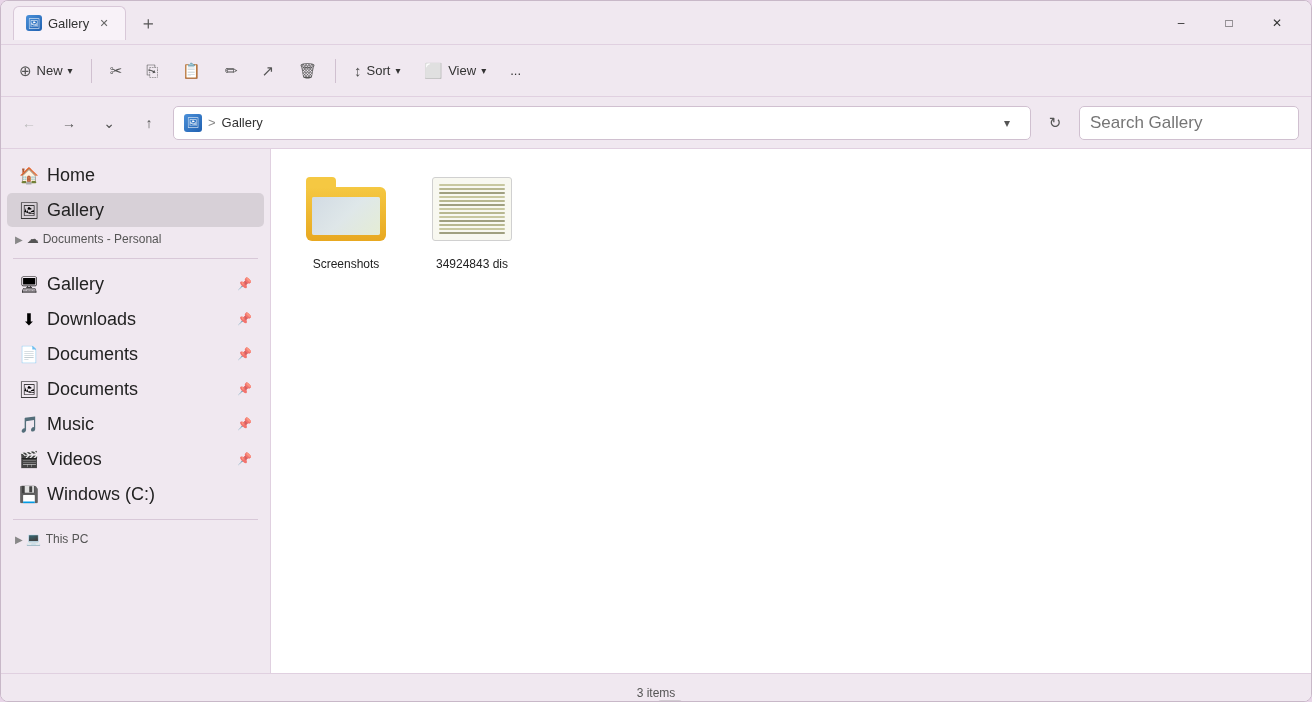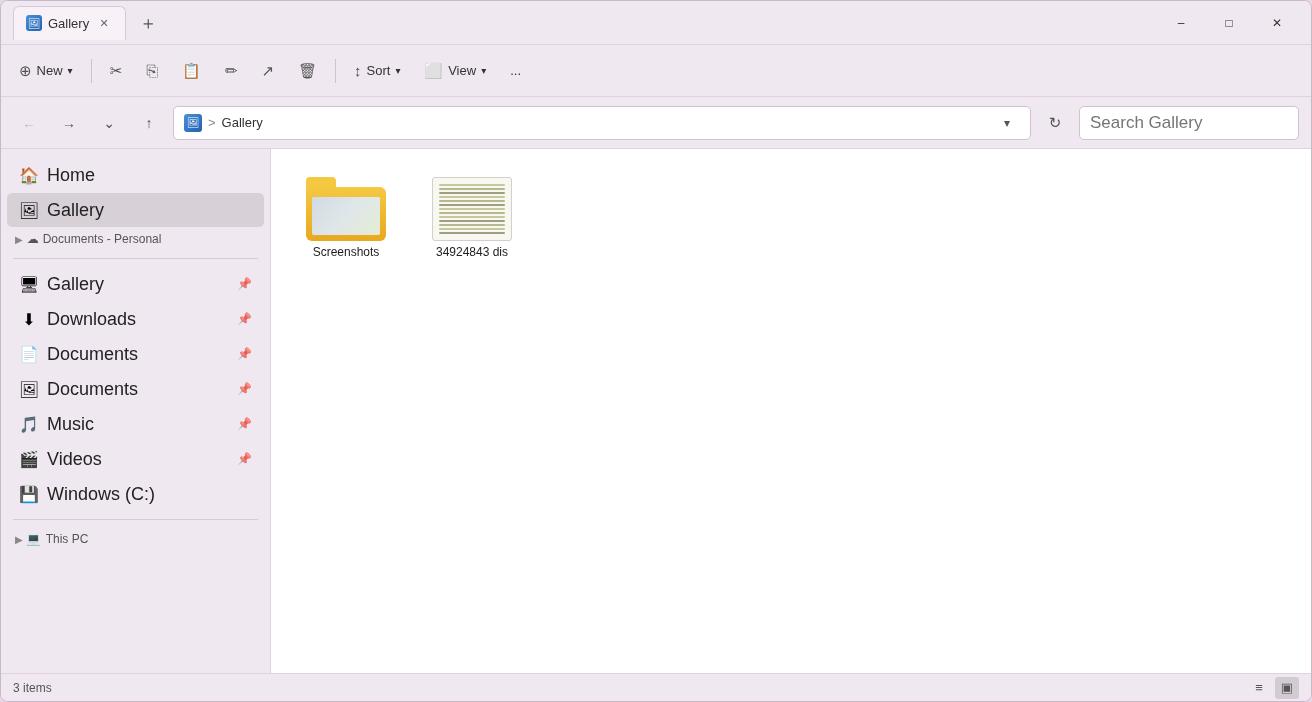--- a/index.html
+++ b/index.html
@@ -361,38 +361,39 @@
     }
     .thumb-line {
       height: 2px;
       background: #c8c8a0;
       margin: 2px 2px;
       border-radius: 1px;
     }
     .thumb-line.dark { background: #a0a080; }
     .thumb-line.medium { background: #b8b890; }
     .file-label {
-      margin-top: 4px;
+      margin-top: 16px;
       font-size: 12px;
       color: #222;
       text-align: center;
       word-break: break-word;
       line-height: 1.3;
     }
 
     
     .status-bar {
       display: flex;
       align-items: center;
       justify-content: space-between;
       height: 28px;
       background: #f0e8f0;
       border-top: 1px solid #e0d0e0;
       padding: 12px 12px;
       flex-shrink: 0;
+      flex-direction: column;
     }
     .status-text { font-size: 12px; color: #555; }
     .view-controls { display: flex; gap: 4px; }
     .view-btn {
       width: 24px;
       height: 22px;
       border: none;
       background: transparent;
       border-radius: 3px;
       cursor: pointer;

